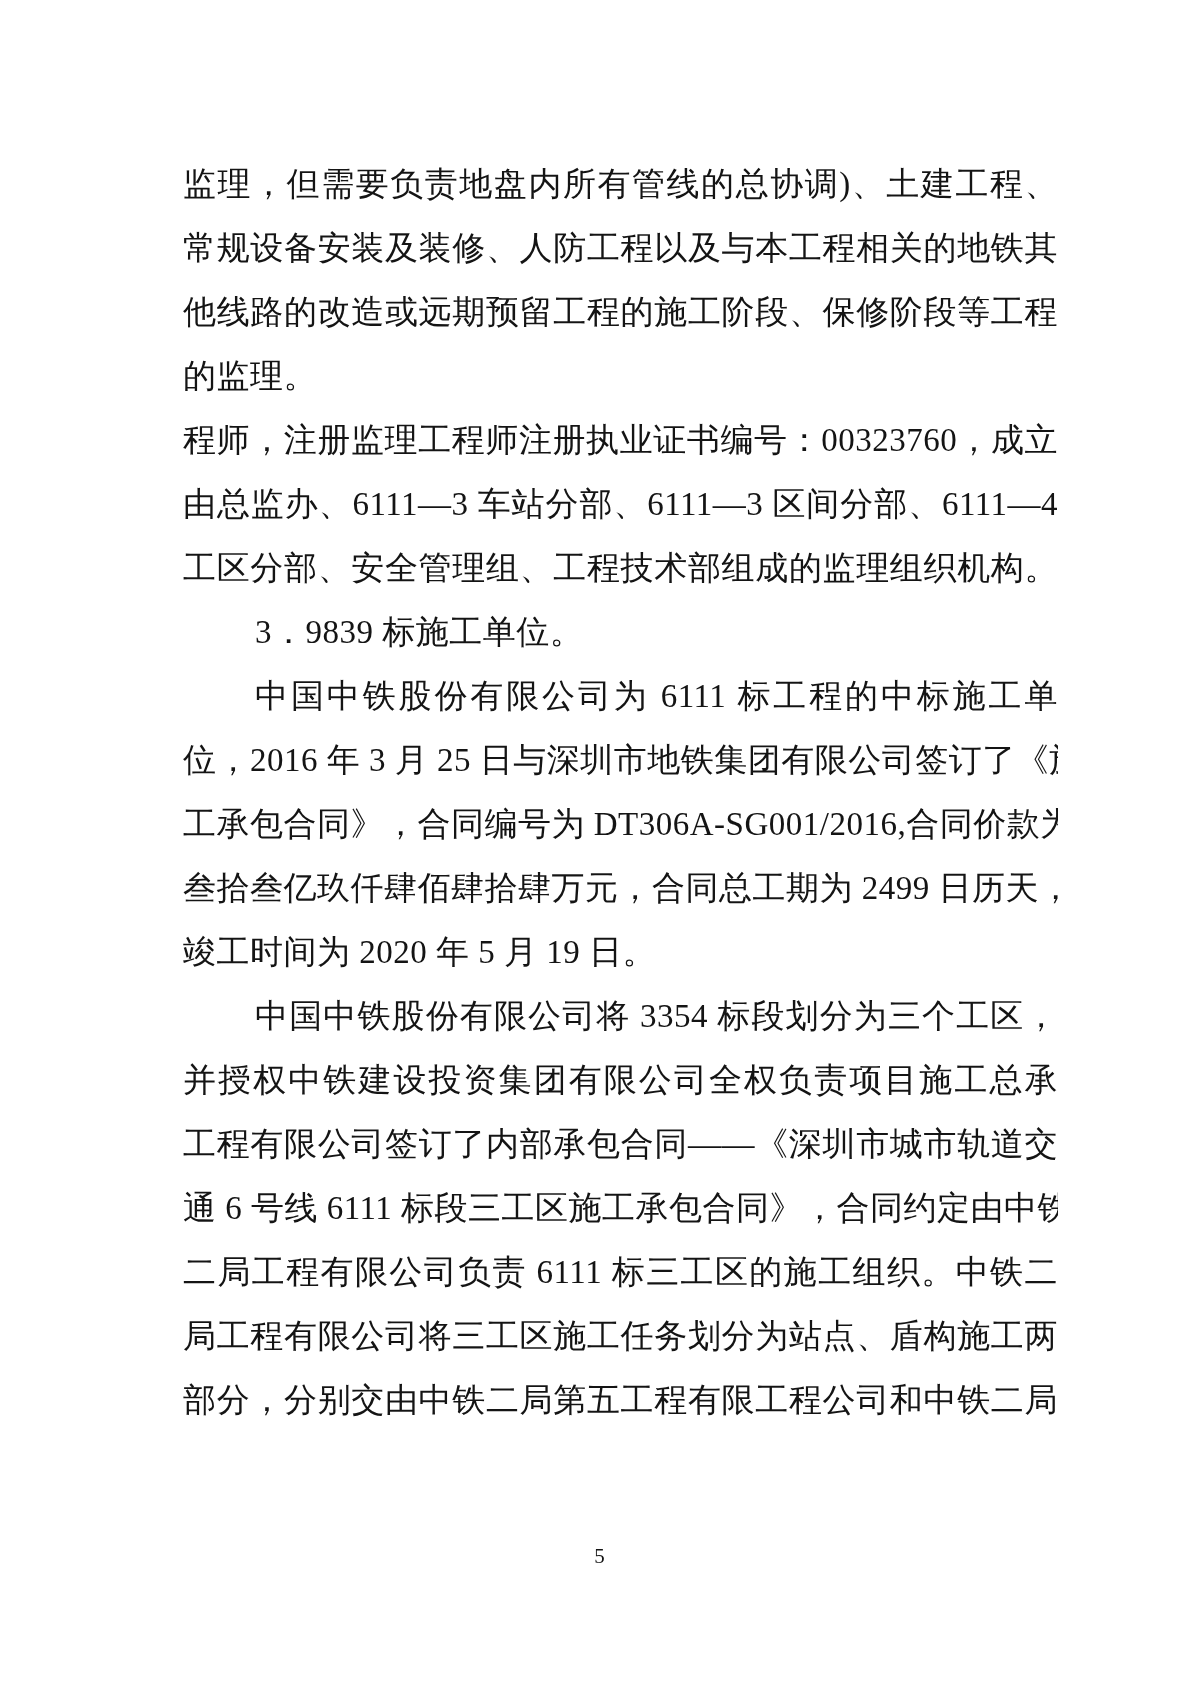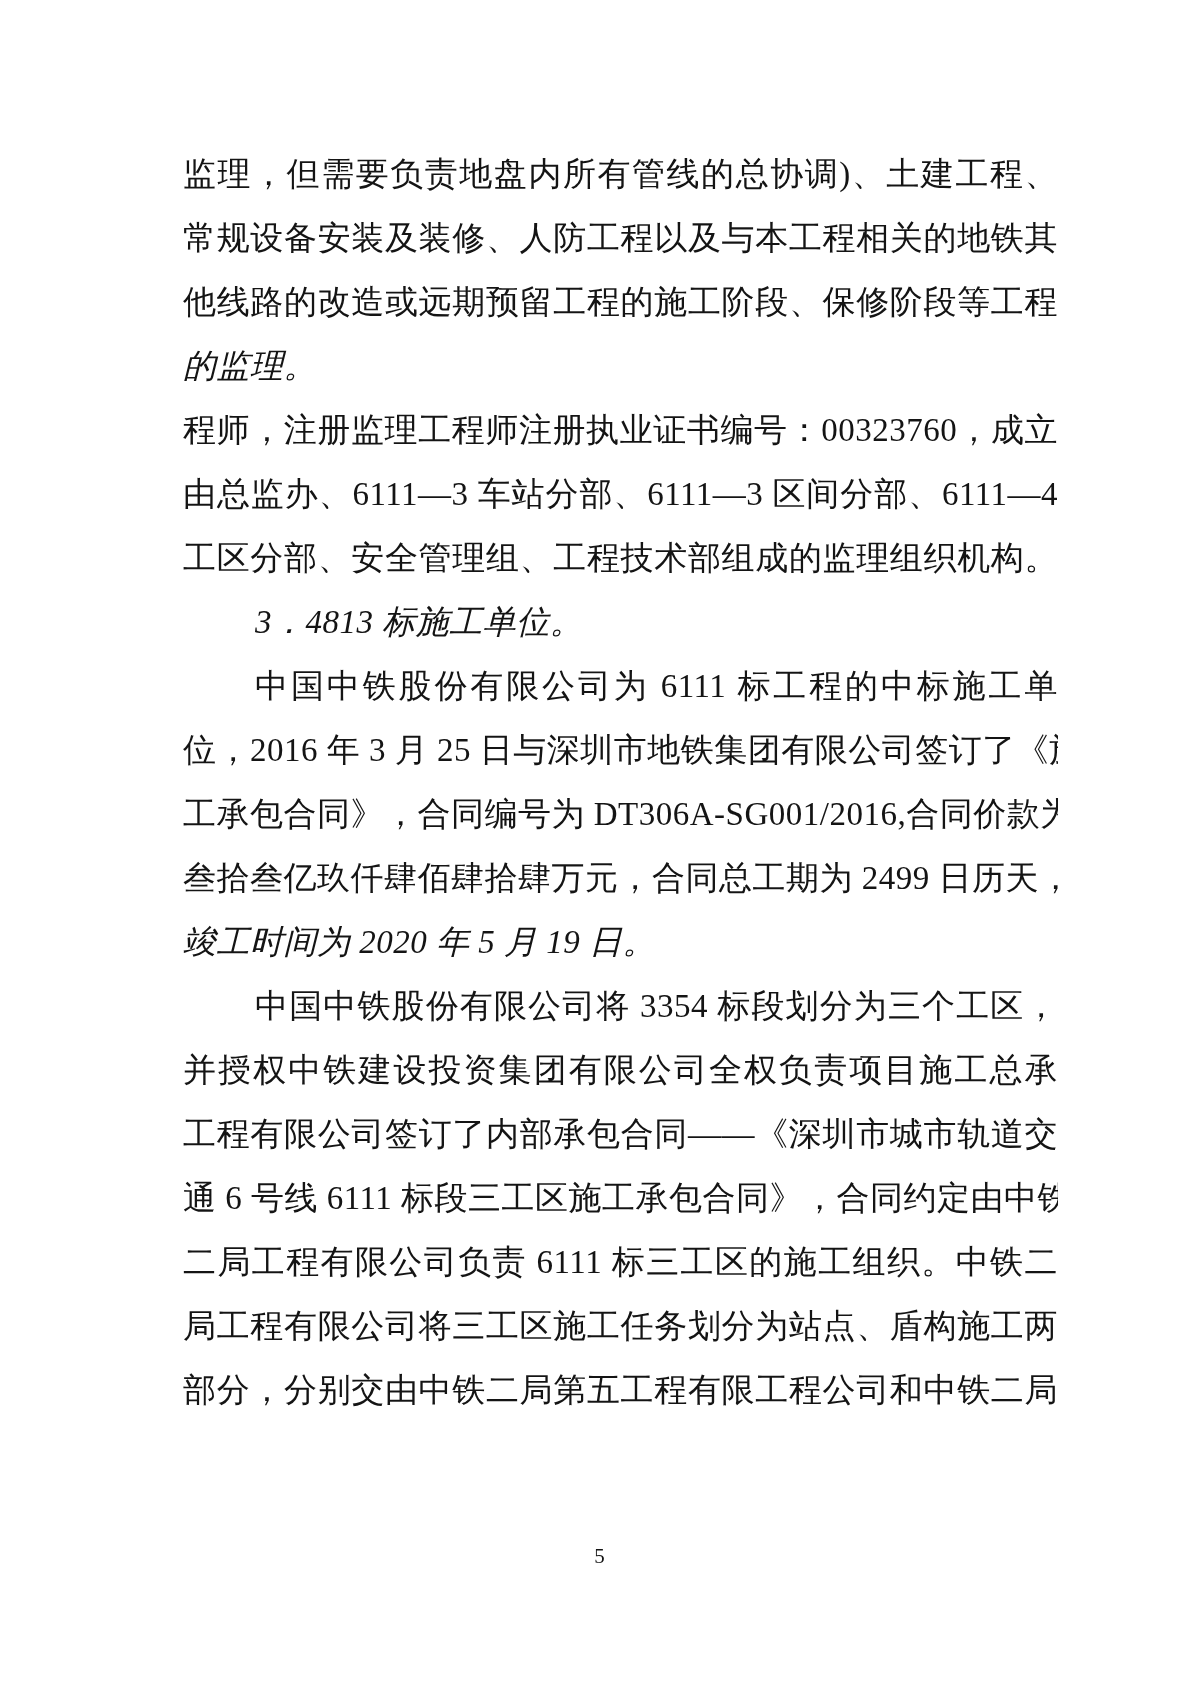--- a/index.html
+++ b/index.html
@@ -12,40 +12,39 @@
     width: 1199px;
     height: 1696px;
     background: #ffffff;
     overflow: hidden;
     font-family: "Liberation Serif", "DejaVu Serif", serif;
     color: #141414;
   }
   .text-block {
     position: absolute;
     left: 183px;
-    top: 142px;
+    top: 152px;
     width: 875px;
   }
   .line {
     height: 64px;
     line-height: 64px;
     font-size: 33px;
     text-align: justify;
     text-align-last: justify;
     text-justify: inter-character;
     white-space: nowrap;
     overflow: hidden;
     letter-spacing: 0.5px;
   }
   .line.indent {
     padding-left: 72px;
   }
   .line.end {
     text-align-last: left;
-    font-style: italic;
   }
   .page-number {
     position: absolute;
     left: 0;
     top: 1543px;
     width: 1199px;
     text-align: center;
     font-size: 21px;
     line-height: 26px;
     color: #141414;
@@ -56,21 +55,21 @@
 
 <div class="page">
   <div class="text-block">
       <div class="line">监理，但需要负责地盘内所有管线的总协调)、土建工程、</div>
       <div class="line">常规设备安装及装修、人防工程以及与本工程相关的地铁其</div>
       <div class="line">他线路的改造或远期预留工程的施工阶段、保修阶段等工程</div>
       <div class="line end">的监理。</div>
       <div class="line">程师，注册监理工程师注册执业证书编号：00323760，成立</div>
       <div class="line">由总监办、6111—3 车站分部、6111—3 区间分部、6111—4</div>
       <div class="line">工区分部、安全管理组、工程技术部组成的监理组织机构。</div>
-      <div class="line indent end">3．4813 标施工单位。</div>
+      <div class="line indent end">3．9839 标施工单位。</div>
       <div class="line indent">中国中铁股份有限公司为 6111 标工程的中标施工单</div>
       <div class="line">位，2016 年 3 月 25 日与深圳市地铁集团有限公司签订了《施</div>
       <div class="line">工承包合同》，合同编号为 DT306A-SG001/2016,合同价款为</div>
       <div class="line">叁拾叁亿玖仟肆佰肆拾肆万元，合同总工期为 2499 日历天，</div>
       <div class="line end">竣工时间为 2020 年 5 月 19 日。</div>
       <div class="line indent">中国中铁股份有限公司将 3354 标段划分为三个工区，</div>
       <div class="line">并授权中铁建设投资集团有限公司全权负责项目施工总承</div>
       <div class="line">工程有限公司签订了内部承包合同——《深圳市城市轨道交</div>
       <div class="line">通 6 号线 6111 标段三工区施工承包合同》，合同约定由中铁</div>
       <div class="line">二局工程有限公司负责 6111 标三工区的施工组织。中铁二</div>

